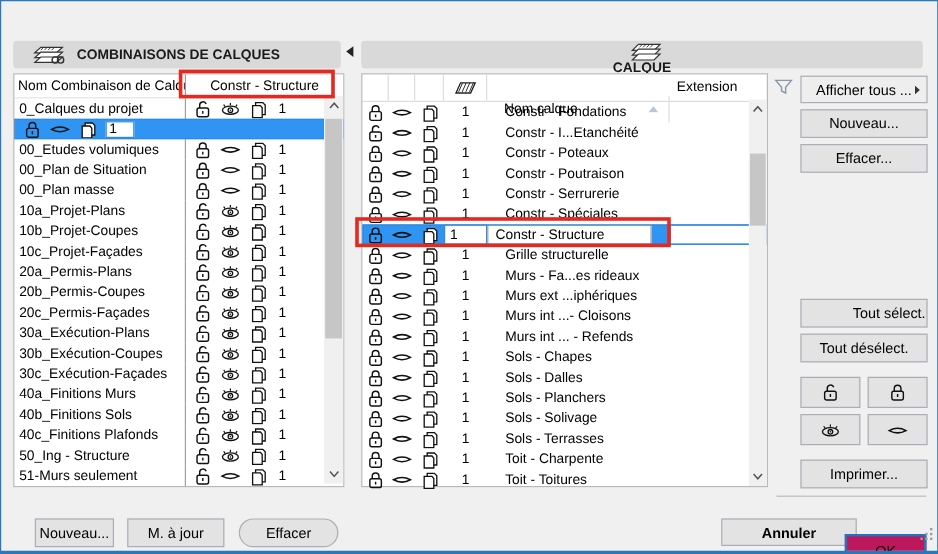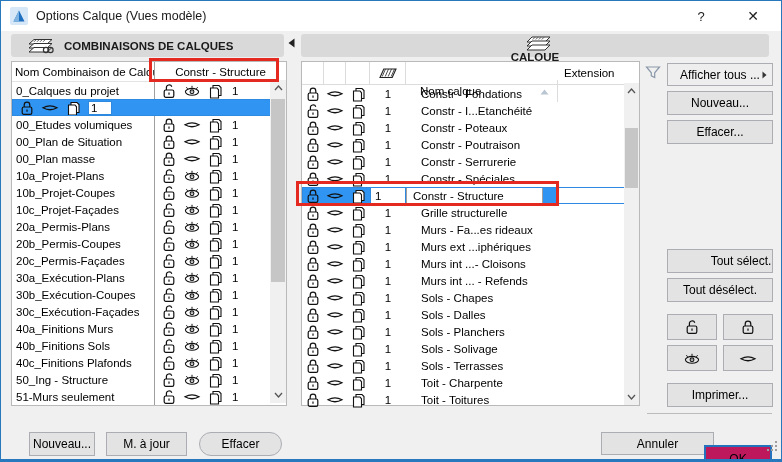--- a/index.html
+++ b/index.html
@@ -79,46 +79,34 @@
   .btn-select{left:666px;top:248px;width:106px;height:24px;padding-left:42px;}
   .btn-deselect{left:666px;top:277px;width:106px;height:24px;}
   .btn-ico{width:50px;height:26px;}
   .b-lo{left:666px;top:313px;}.b-lc{left:722px;top:313px;}
   .b-eo{left:666px;top:344px;}.b-ec{left:722px;top:344px;}
   .btn-imprimer{left:666px;top:382px;width:106px;height:24px;}
   
   .btn-n1{left:28px;top:431px;width:66px;height:24px;}
   .btn-maj{left:105px;top:431px;width:81px;height:24px;}
   .btn-e1{left:198px;top:431px;width:83px;height:24px;border-radius:12px;}
-  .btn-annuler{left:600px;top:431px;width:113px;height:23px;}
+  .btn-annuler{left:600px;top:431px;width:113px;height:23px;font-weight:bold;}
   .btn-ok{left:703px;top:444px;width:68px;height:27px;border:2px solid #2472bd;background:#be185d;text-align:right;}
   .footsep{position:absolute;left:646px;top:412px;width:125px;height:1px;background:#bcbcbc;}
   .grip{position:absolute;right:3px;bottom:3px;}
   
   .redbox{position:absolute;border:3px solid #e42a20;box-sizing:border-box;pointer-events:none;}
   .red-combo{left:148px;top:57px;width:130px;height:24px;}
   .red-layer{left:295px;top:180px;width:263px;height:25px;}
 </style>
 </head>
 <body>
 
 <div class="dialog">
 
-  <div class="titlebar">
-    <span class="appicon">
-      <svg width="18" height="18" viewBox="0 0 18 18">
-        <rect x="0" y="0" width="18" height="18" rx="2" fill="#d6e7f7"></rect>
-        <polygon points="3.5,14.5 9,3.5 14.5,14.5" fill="#1d6fc0"></polygon>
-        <polygon points="3.5,14.5 9,3.5 9,14.5" fill="#7fb4e2"></polygon>
-      </svg>
-    </span>
-    <span class="title">Options Calque (Vues modèle)</span>
-    <span class="tb-btn tb-help">?</span>
-    <span class="tb-btn tb-close">✕</span>
-  </div>
 
   <div class="phdr phdr-left">
     <span class="phicon">
       <svg width="28" height="17" viewBox="0 0 28 17">
         <g fill="#fff" stroke="#333" stroke-width="1">
           <path d="M2 7 L7 2.5 H25 L20 7 Z"></path>
           <path d="M2 11 L7 6.5 H25 L20 11 Z"></path>
           <path d="M2 15 L7 10.5 H25 L20 15 Z"></path>
         </g>
         <path d="M9 2.8 l-2 2 M12 2.8 l-2 2 M15 2.8 l-2 2 M18 2.8 l-2 2" stroke="#333" stroke-width="0.8"></path>

